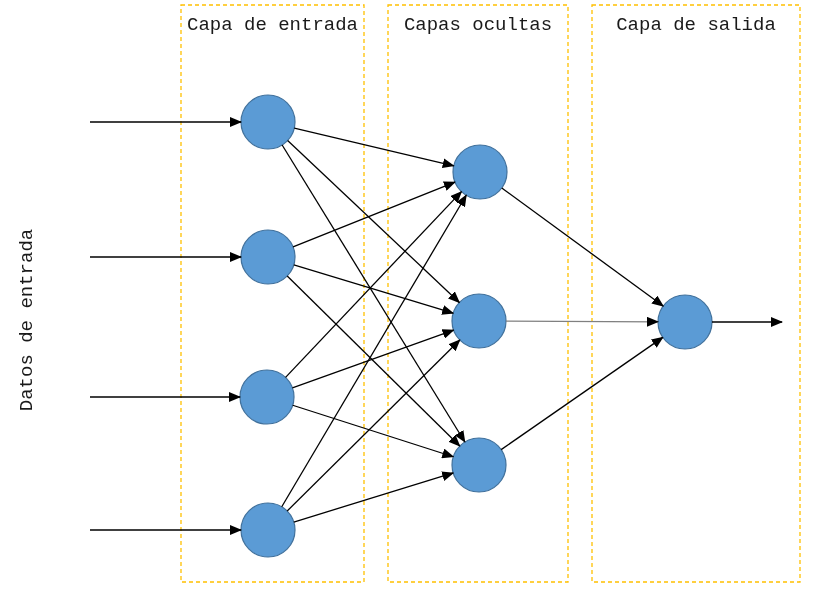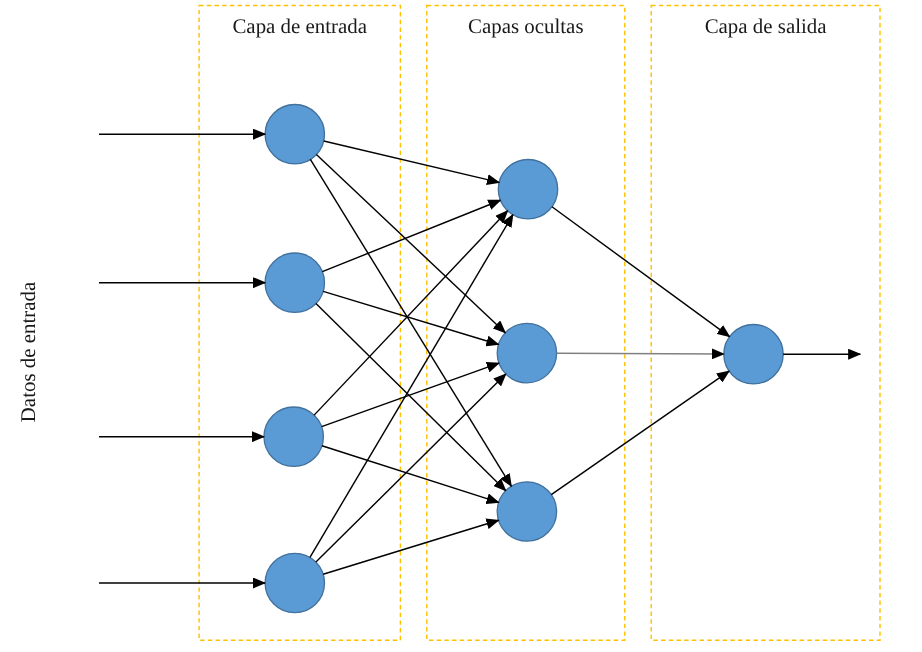--- a/index.html
+++ b/index.html
@@ -2,21 +2,21 @@
 <html><head>
 <meta charset="utf-8">
 <style>
   html, body { margin: 0; padding: 0; background: #ffffff; }
   .canvas {
     position: relative;
     width: 838px;
     height: 593px;
     background: #ffffff;
     overflow: hidden;
-    font-family: Liberation Serif, serif;
+    font-family: Liberation Mono, monospace;
   }
   #net-svg {
     position: absolute;
     left: 0; top: 0;
     width: 838px; height: 593px;
   }
   .layer-title {
     position: absolute;
     top: 12px;
     text-align: center;

